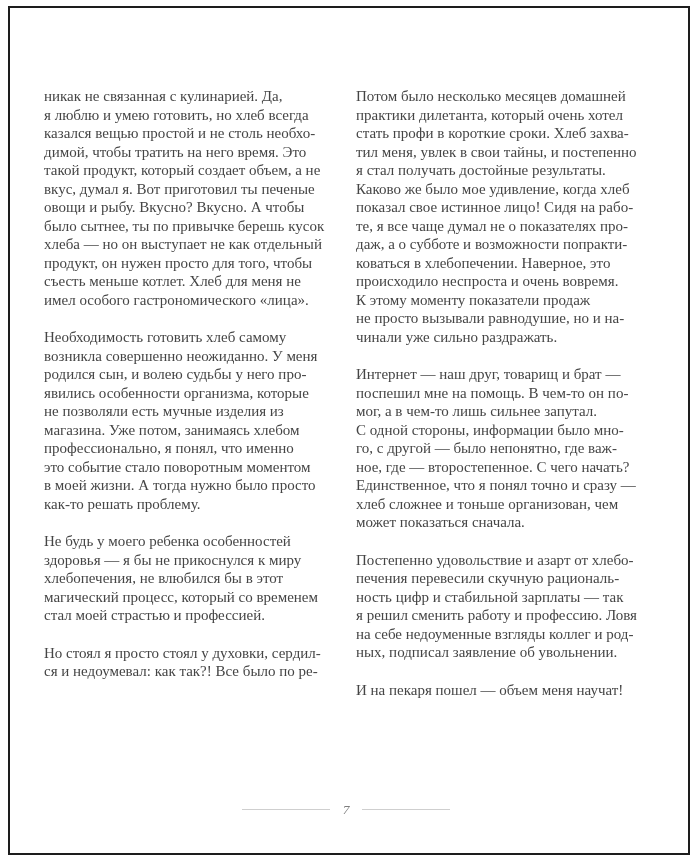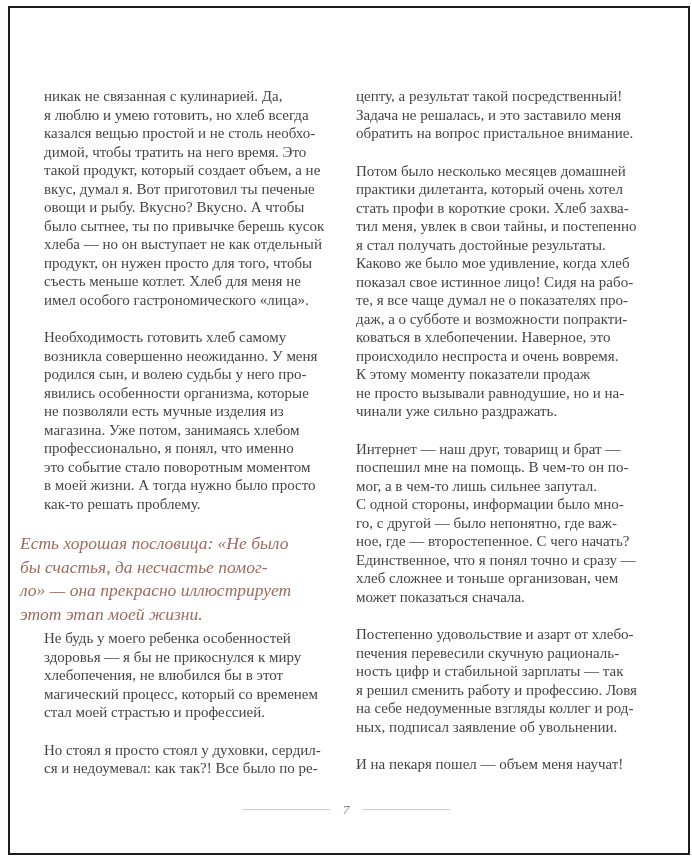--- a/index.html
+++ b/index.html
@@ -96,37 +96,30 @@
     <p class="body-par">Необходимость готовить хлеб самому
 возникла совершенно неожиданно. У меня
 родился сын, и волею судьбы у него про-
 явились особенности организма, которые
 не позволяли есть мучные изделия из
 магазина. Уже потом, занимаясь хлебом
 профессионально, я понял, что именно
 это событие стало поворотным моментом
 в моей жизни. А тогда нужно было просто
 как-то решать проблему.</p>
-    <p class="pull-quote">Есть хорошая пословица: «Не было
-бы счастья, да несчастье помог-
-ло» — она прекрасно иллюстрирует
-этот этап моей жизни.</p>
     <p class="body-par">Не будь у моего ребенка особенностей
 здоровья — я бы не прикоснулся к миру
 хлебопечения, не влюбился бы в этот
 магический процесс, который со временем
 стал моей страстью и профессией.</p>
     <p class="body-par">Но стоял я просто стоял у духовки, сердил-
 ся и недоумевал: как так?! Все было по ре-</p>
   </section>
 
   <section class="col col-right">
-    <p class="body-par">цепту, а результат такой посредственный!
-Задача не решалась, и это заставило меня
-обратить на вопрос пристальное внимание.</p>
     <p class="body-par">Потом было несколько месяцев домашней
 практики дилетанта, который очень хотел
 стать профи в короткие сроки. Хлеб захва-
 тил меня, увлек в свои тайны, и постепенно
 я стал получать достойные результаты.
 Каково же было мое удивление, когда хлеб
 показал свое истинное лицо! Сидя на рабо-
 те, я все чаще думал не о показателях про-
 даж, а о субботе и возможности попракти-
 коваться в хлебопечении. Наверное, это

